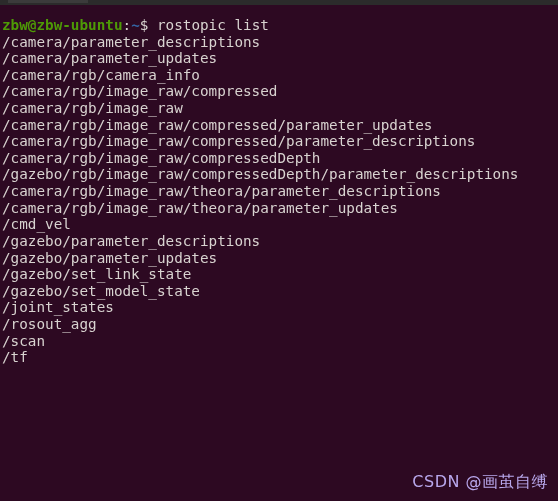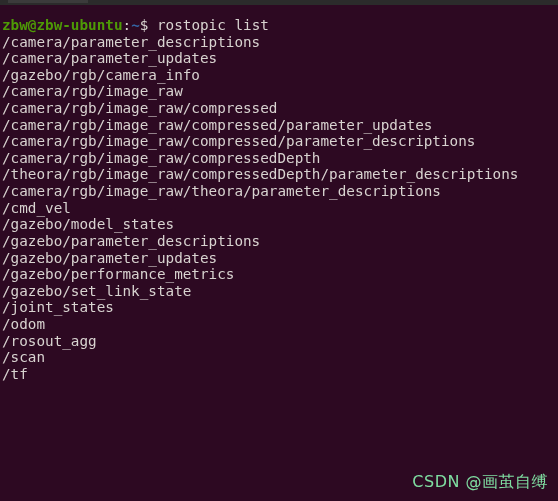--- a/index.html
+++ b/index.html
@@ -77,21 +77,21 @@
   .prompt-cmd {
     color: #d8d3d0;
   }
 
   #watermark {
     position: absolute;
     right: 10px;
     bottom: 8px;
     font-family: "DejaVu Sans", "Liberation Sans", sans-serif;
     font-size: 16px;
-    color: #86efac;
+    color: #c4b5fd;
     opacity: 0.92;
     letter-spacing: 0.5px;
     white-space: nowrap;
     z-index: 10;
   }
 </style>
 </head>
 <body>
 
 <div id="terminal-window">
@@ -100,36 +100,35 @@
     <div id="titlebar-tab-sliver"></div>
   </div>
 
   <div id="terminal-screen">
 
     <div class="term-line"><span class="prompt-user">zbw@zbw-ubuntu</span><span class="prompt-punct">:</span><span class="prompt-path">~</span><span class="prompt-punct">$</span><span class="prompt-cmd"> </span><span class="prompt-cmd">rostopic list</span></div>
 
     <div id="output-lines">
         <div class="term-line">/camera/parameter_descriptions</div>
         <div class="term-line">/camera/parameter_updates</div>
-        <div class="term-line">/gazebo/rgb/camera_info</div>
+        <div class="term-line">/camera/rgb/camera_info</div>
+        <div class="term-line">/camera/rgb/image_raw/compressed</div>
         <div class="term-line">/camera/rgb/image_raw</div>
-        <div class="term-line">/camera/rgb/image_raw/compressed</div>
         <div class="term-line">/camera/rgb/image_raw/compressed/parameter_updates</div>
         <div class="term-line">/camera/rgb/image_raw/compressed/parameter_descriptions</div>
         <div class="term-line">/camera/rgb/image_raw/compressedDepth</div>
-        <div class="term-line">/theora/rgb/image_raw/compressedDepth/parameter_descriptions</div>
+        <div class="term-line">/gazebo/rgb/image_raw/compressedDepth/parameter_descriptions</div>
         <div class="term-line">/camera/rgb/image_raw/theora/parameter_descriptions</div>
+        <div class="term-line">/camera/rgb/image_raw/theora/parameter_updates</div>
         <div class="term-line">/cmd_vel</div>
-        <div class="term-line">/gazebo/model_states</div>
         <div class="term-line">/gazebo/parameter_descriptions</div>
         <div class="term-line">/gazebo/parameter_updates</div>
-        <div class="term-line">/gazebo/performance_metrics</div>
         <div class="term-line">/gazebo/set_link_state</div>
+        <div class="term-line">/gazebo/set_model_state</div>
         <div class="term-line">/joint_states</div>
-        <div class="term-line">/odom</div>
         <div class="term-line">/rosout_agg</div>
         <div class="term-line">/scan</div>
         <div class="term-line">/tf</div>
       </div>
 
   </div>
 
   <div id="watermark">CSDN @画茧自缚</div>
 
 </div>

